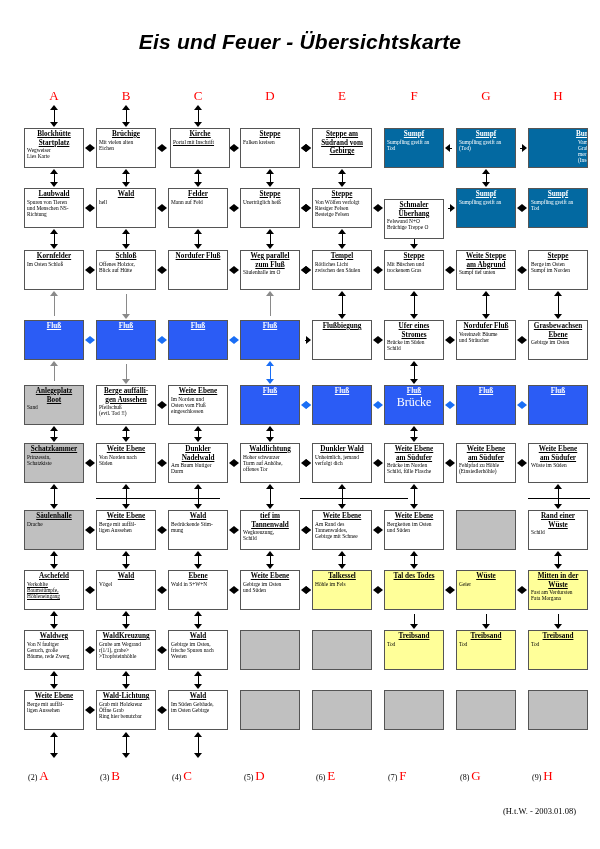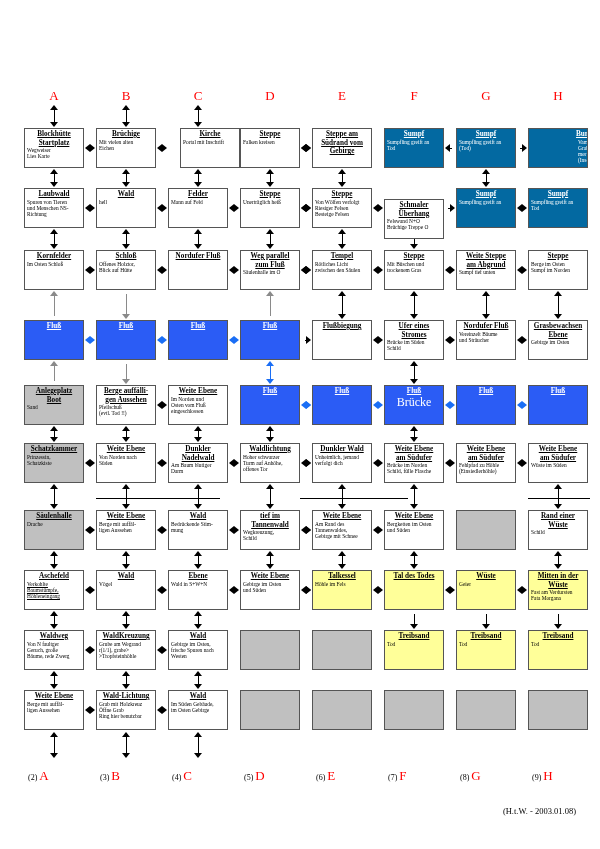--- a/index.html
+++ b/index.html
@@ -61,20 +61,21 @@
   .hline{position:absolute;height:1.4px;background:#000;}
 
   #footer{position:absolute;right:24px;top:806px;font-size:8.5px;color:#000;
           font-family:"Liberation Serif",serif;}
 </style>
 </head>
 <body>
 
 <div id="sheet">
 
+  <div id="title">Eis und Feuer - Übersichtskarte</div>
 
   <div id="colhdrs">
       <div class="colhdr" style="left: 34px; top: 88px;">A</div>
       <div class="colhdr" style="left: 106px; top: 88px;">B</div>
       <div class="colhdr" style="left: 178px; top: 88px;">C</div>
       <div class="colhdr" style="left: 250px; top: 88px;">D</div>
       <div class="colhdr" style="left: 322px; top: 88px;">E</div>
       <div class="colhdr" style="left: 394px; top: 88px;">F</div>
       <div class="colhdr" style="left: 466px; top: 88px;">G</div>
       <div class="colhdr" style="left: 538px; top: 88px;">H</div>
@@ -706,21 +707,21 @@
     </div>
   <div id="cells">
       <div class="cell c-white" style="left: 24px; top: 128px;">
         <span class="hd">Blockhütte<br>Startplatz</span>
         <span class="sb">Wegweiser<br>Lies Karte</span>
       </div>
       <div class="cell c-white" style="left: 96px; top: 128px;">
         <span class="hd">Brüchige</span>
         <span class="sb">Mit vielen alten<br>Eichen</span>
       </div>
-      <div class="cell c-white" style="left: 180px; top: 128px;">
+      <div class="cell c-white" style="left: 170px; top: 128px; text-decoration: underline;">
         <span class="hd">Kirche</span>
         <span class="sb">Portal mit Inschrift</span>
       </div>
       <div class="cell c-white" style="left: 240px; top: 128px;">
         <span class="hd">Steppe</span>
         <span class="sb">Falken kreisen</span>
       </div>
       <div class="cell c-white" style="left: 312px; top: 128px;">
         <span class="hd">Steppe am<br>Südrand vom<br>Gebirge</span>
       </div>

